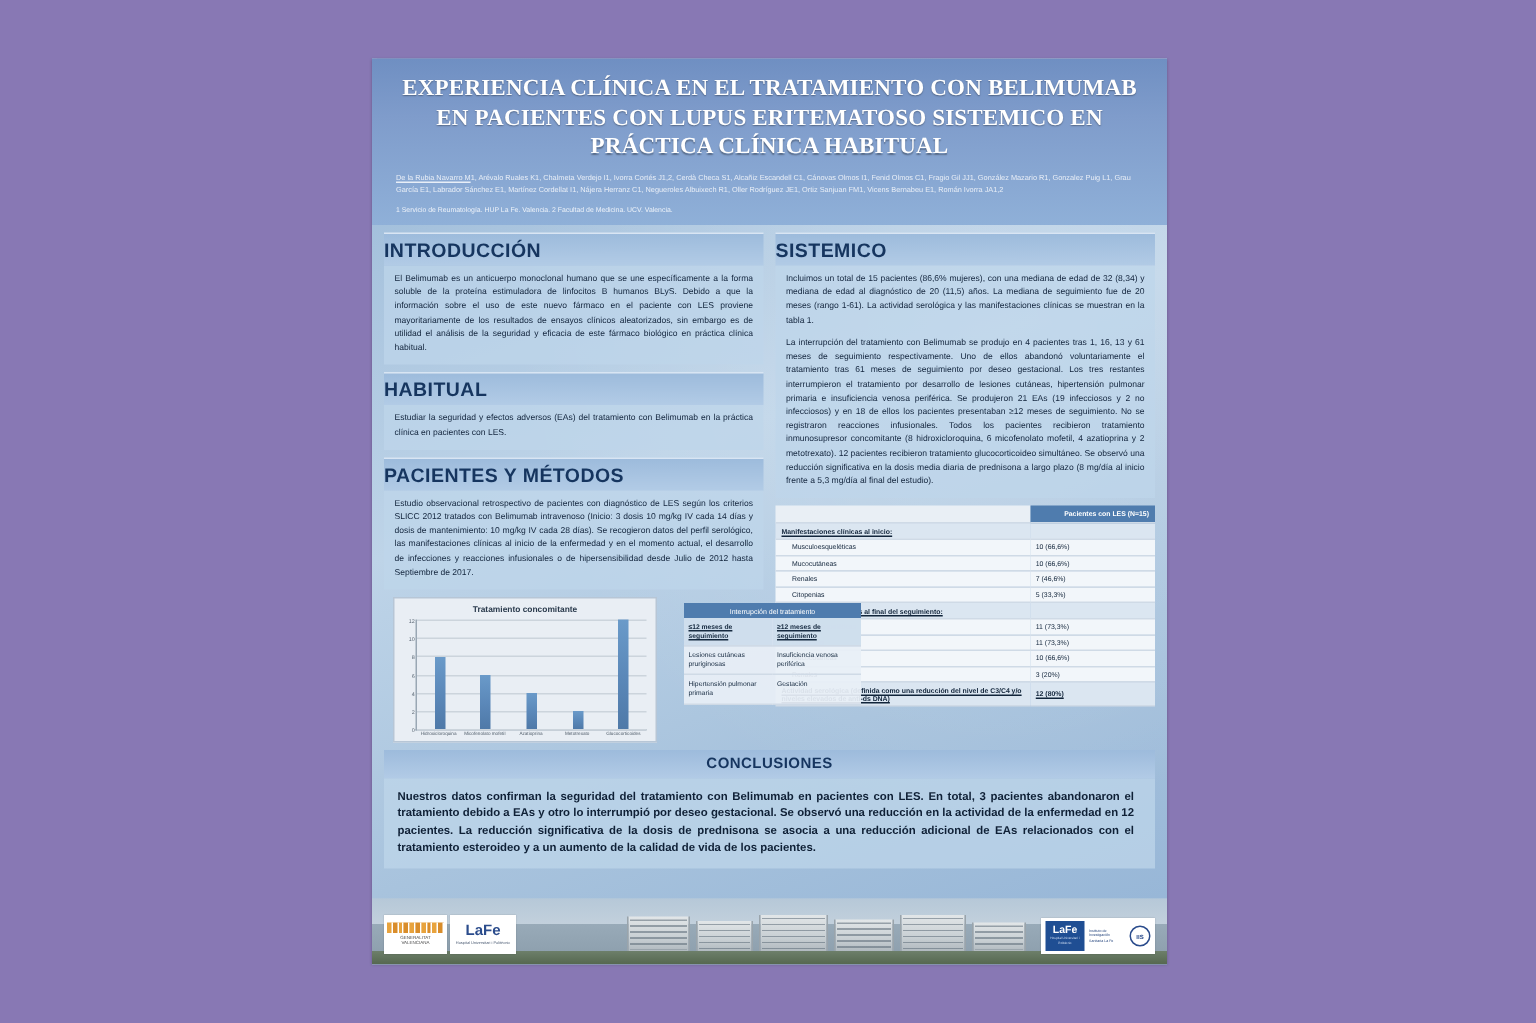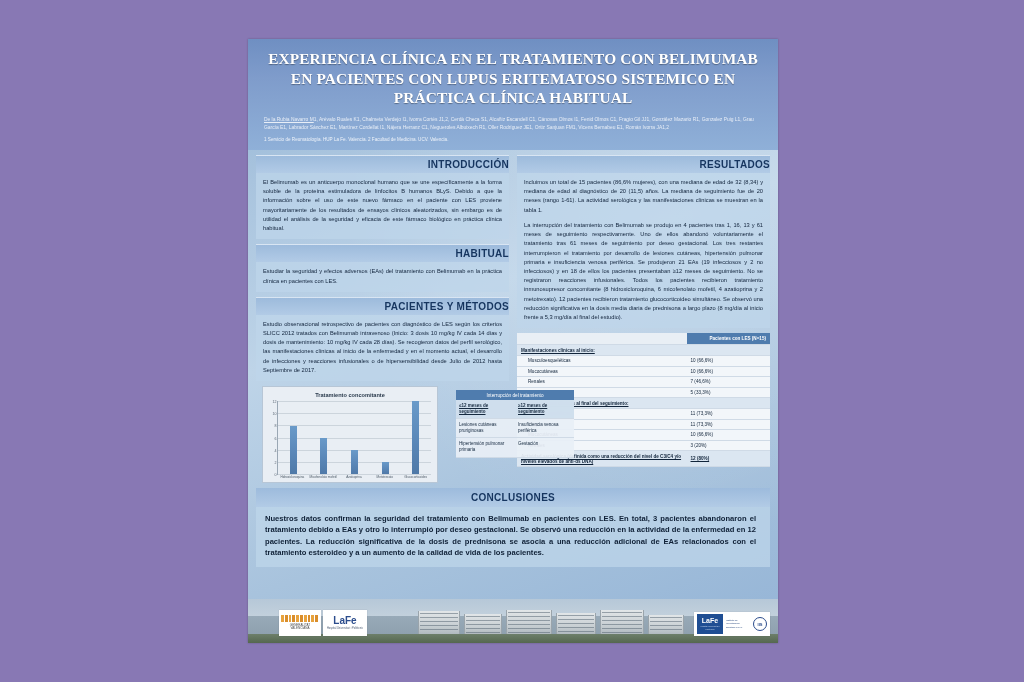--- a/index.html
+++ b/index.html
@@ -73,22 +73,22 @@
     z-index: 2;
     display: flex;
     gap: 8px;
     padding: 5px 8px 0 8px;
   }
   .col { width: 50%; }
   .sec-head {
     background: linear-gradient(180deg,#9dbbdc 0%,#b2cbe6 100%);
     color: #16355f;
     font-weight: bold;
-    font-size: 10px;
-    text-align: right;
+    font-size: 13px;
+    text-align: left;
     padding: 3px 0 3px 0;
     letter-spacing: .3px;
     border-top: 1px solid rgba(255,255,255,.5);
   }
   .sec-body {
     background: rgba(190,213,234,.72);
     color: #12243c;
     font-size: 5.7px;
     line-height: 1.62;
     text-align: justify;
@@ -271,21 +271,20 @@
   }
   #greenstrip {
     position:absolute; left:0; right:0; bottom:0; height:9px;
     background: linear-gradient(180deg,#6d7f6a 0%,#55674f 100%);
   }
   .logo-box {
     position: absolute;
     background: #ffffff;
     display: flex; align-items: center;
     box-shadow: 0 0 1px rgba(0,0,0,.2);
-    margin-left: 23px;
   }
   #logo-gva { left: 8px; bottom: 7px; width: 42px; height: 26px; flex-direction: column; justify-content:center; padding:2px;}
   #gva-bars { display:flex; width:100%; height:7px; }
   #gva-bars i { flex:1; height:100%; background:#e8a33d; border-right:.5px solid #fff; }
   #gva-bars i:nth-child(2n){ background:#d98d2b; }
   #gva-txt { font-size:3px; color:#4a4a4a; margin-top:1.5px; text-align:center; line-height:1.1;}
   #logo-lafe { left: 52px; bottom: 7px; width: 44px; height: 26px; padding: 2px 3px; flex-direction: column; justify-content:center;}
   .lafe-mark { font-family:"Liberation Sans", sans-serif; font-weight:bold; font-size:10px; color:#2b4c8c; line-height:1;}
   .lafe-sub { font-size:2.6px; color:#4a5a72; line-height:1.25; margin-top:1px;}
   #logo-right { right: 8px; bottom: 7px; width: 76px; height: 24px; padding: 2px 3px; gap:3px;}
@@ -394,21 +393,21 @@
                     <td>Gestación</td>
                   </tr>
                 </tbody>
             </table>
           </div>
 
         </div>
       </div>
 
       <div class="col">
-        <div class="sec-head">RESULTADOS</div>
+        <div class="sec-head">SISTEMICO</div>
         <div class="sec-body">
           <p>Incluimos un total de 15 pacientes (86,6% mujeres), con una mediana de edad de 32 (8,34) y mediana de edad al diagnóstico de 20 (11,5) años. La mediana de seguimiento fue de 20 meses (rango 1-61). La actividad serológica y las manifestaciones clínicas se muestran en la tabla 1.</p>
           <p>La interrupción del tratamiento con Belimumab se produjo en 4 pacientes tras 1, 16, 13 y 61 meses de seguimiento respectivamente. Uno de ellos abandonó voluntariamente el tratamiento tras 61 meses de seguimiento por deseo gestacional. Los tres restantes interrumpieron el tratamiento por desarrollo de lesiones cutáneas, hipertensión pulmonar primaria e insuficiencia venosa periférica. Se produjeron 21 EAs (19 infecciosos y 2 no infecciosos) y en 18 de ellos los pacientes presentaban ≥12 meses de seguimiento. No se registraron reacciones infusionales. Todos los pacientes recibieron tratamiento inmunosupresor concomitante (8 hidroxicloroquina, 6 micofenolato mofetil, 4 azatioprina y 2 metotrexato). 12 pacientes recibieron tratamiento glucocorticoideo simultáneo. Se observó una reducción significativa en la dosis media diaria de prednisona a largo plazo (8 mg/día al inicio frente a 5,3 mg/día al final del estudio).</p>
         </div>
 
         <table id="restable">
           <tbody id="restable-body">
               <tr class="thead">
                 <td class="blank"></td>
                 <td>Pacientes con LES (N=15)</td>

